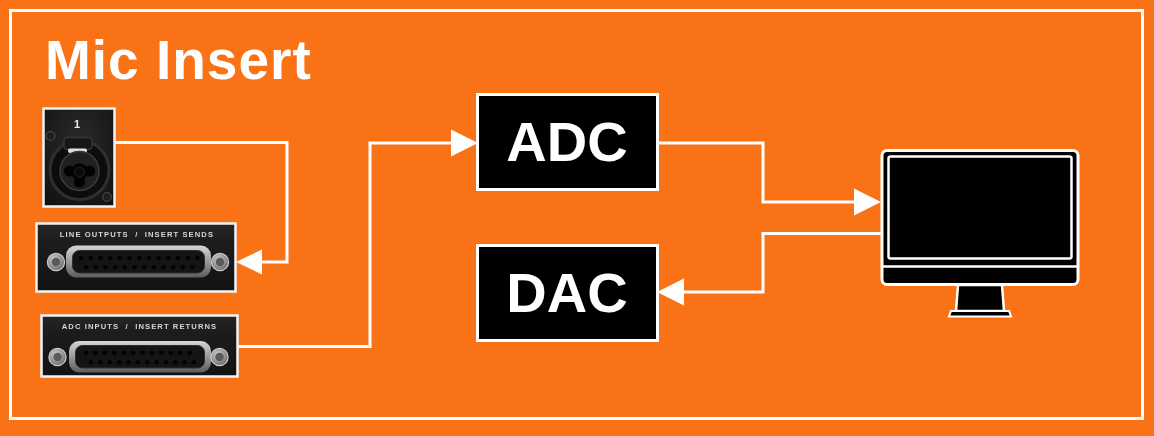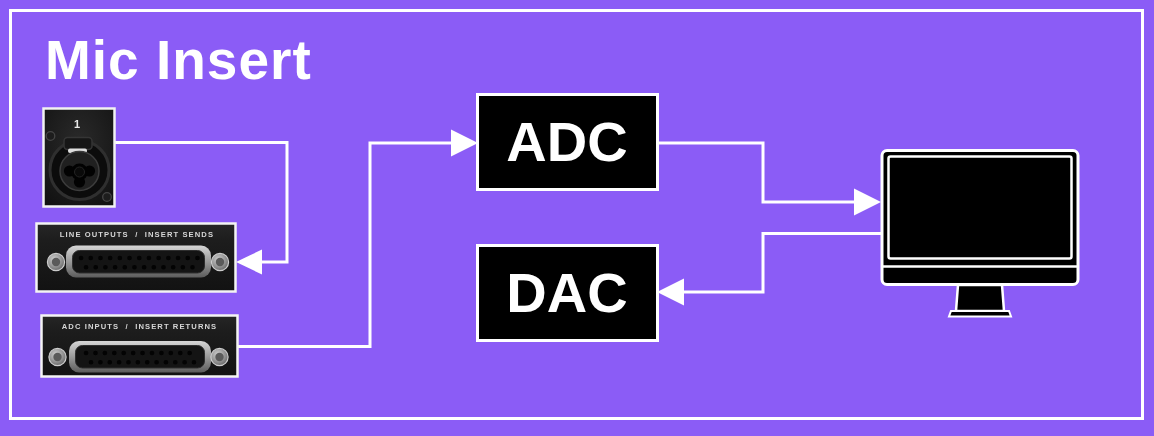--- a/index.html
+++ b/index.html
@@ -4,21 +4,21 @@
 <style>
   html, body {
     margin: 0;
     padding: 0;
     background: #000000;
   }
   .stage {
     position: relative;
     width: 1154px;
     height: 436px;
-    background: #8b5cf6;
+    background: #f97316;
     overflow: hidden;
     font-family: "Liberation Sans", sans-serif;
   }
   svg { display: block; }
   text {
     font-family: "Liberation Sans", "DejaVu Sans", sans-serif;
     white-space: pre;
   }
   .title-text {
     font-size: 55px;

